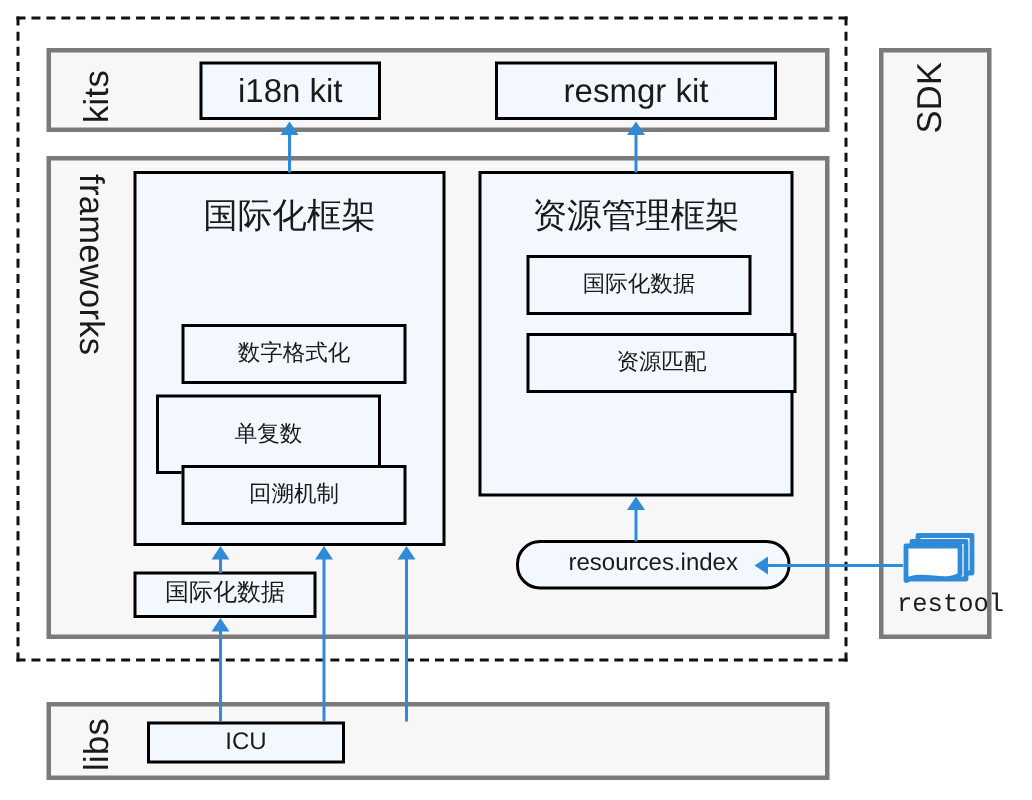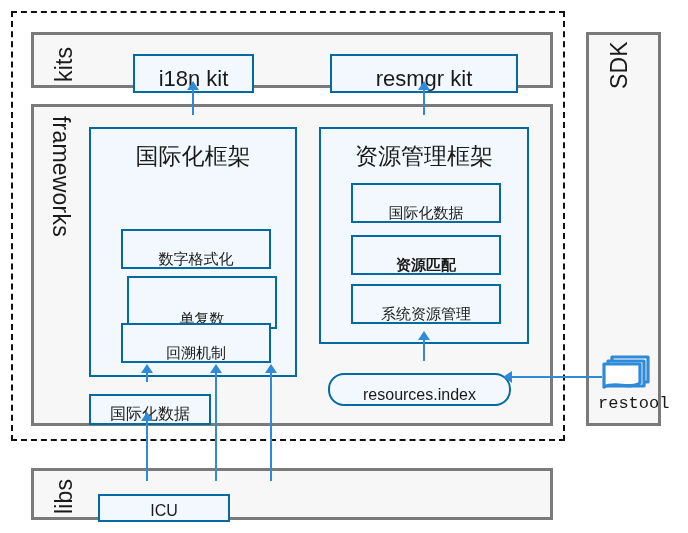--- a/index.html
+++ b/index.html
@@ -45,29 +45,28 @@
   }
   
   .rot-down{
     transform:rotate(90deg);
     transform-origin:left top;
   }
   
   .bbox{
     position:absolute;
     box-sizing:border-box;
-    border:2px solid #0369a1;
+    border:2px solid #000000;
     background:#f2f8fd;
     display:flex;
-    align-items:flex-end;
+    align-items:center;
     justify-content:center;
     color:#1a1a1a;
     text-align:center;
     line-height:1.15;
-    margin-top:13px;
   }
   .bbox.kit{font-size:22px;}
   .bbox.sub{font-size:15px;}
   .bbox.plain{font-size:16px;}
   .fw-title{
     position:absolute;
     left:0;right:0;
     text-align:center;
     font-size:23px;
     color:#1a1a1a;
@@ -124,44 +123,41 @@
   <div class="layer" style="left:31px; top:104px; width:522px; height:322px;">
   </div>
   <div class="layer-label rot-down" style="left:72px; top:116px;">frameworks</div>
 
   <div class="bbox" style="left:89px; top:114px; width:208px; height:250px; display:block;">
     <div class="fw-title" style="top:14px;">国际化框架</div>
   </div>
   <div class="bbox sub" style="left:121px; top:216px; width:150px; height:40px;">
     <span>数字格式化</span>
   </div>
-  <div class="bbox sub" style="left:127px; top:263px; width:150px; height:53px;">
+  <div class="bbox sub" style="left:104px; top:263px; width:150px; height:53px;">
     <span>单复数</span>
   </div>
   <div class="bbox sub" style="left:121px; top:310px; width:150px; height:40px;">
     <span>回溯机制</span>
   </div>
 
   <div class="bbox" style="left:319px; top:114px; width:210px; height:217px; display:block;">
     <div class="fw-title" style="top:14px;">资源管理框架</div>
   </div>
   <div class="bbox sub" style="left:351px; top:170px; width:150px; height:40px;">
     <span>国际化数据</span>
   </div>
-  <div class="bbox sub" style="left:351px; top:222px; width:150px; height:40px;font-weight:bold;">
+  <div class="bbox sub" style="left:351px; top:222px; width:180px; height:40px;">
     <span>资源匹配</span>
-  </div>
-  <div class="bbox sub" style="left:351px; top:271px; width:150px; height:40px;">
-    <span>系统资源管理</span>
   </div>
 
   <div class="bbox plain" style="left:89px; top:381px; width:122px; height:31px;">
     <span>国际化数据</span>
   </div>
-  <div class="bbox plain" style="left:328px; top:360px; width:183px; height:33px;border-radius:16px;">
+  <div class="bbox plain" style="left:344px; top:360px; width:183px; height:33px;border-radius:16px;">
     <span>resources.index</span>
   </div>
 
   <div class="layer" style="left:31px; top:468px; width:522px; height:52px;">
   </div>
   <div class="layer-label rot-up" style="left:53px; top:514px;">libs</div>
 
   <div class="bbox plain" style="left:98px; top:481px; width:132px; height:28px;">
     <span>ICU</span>
   </div>

